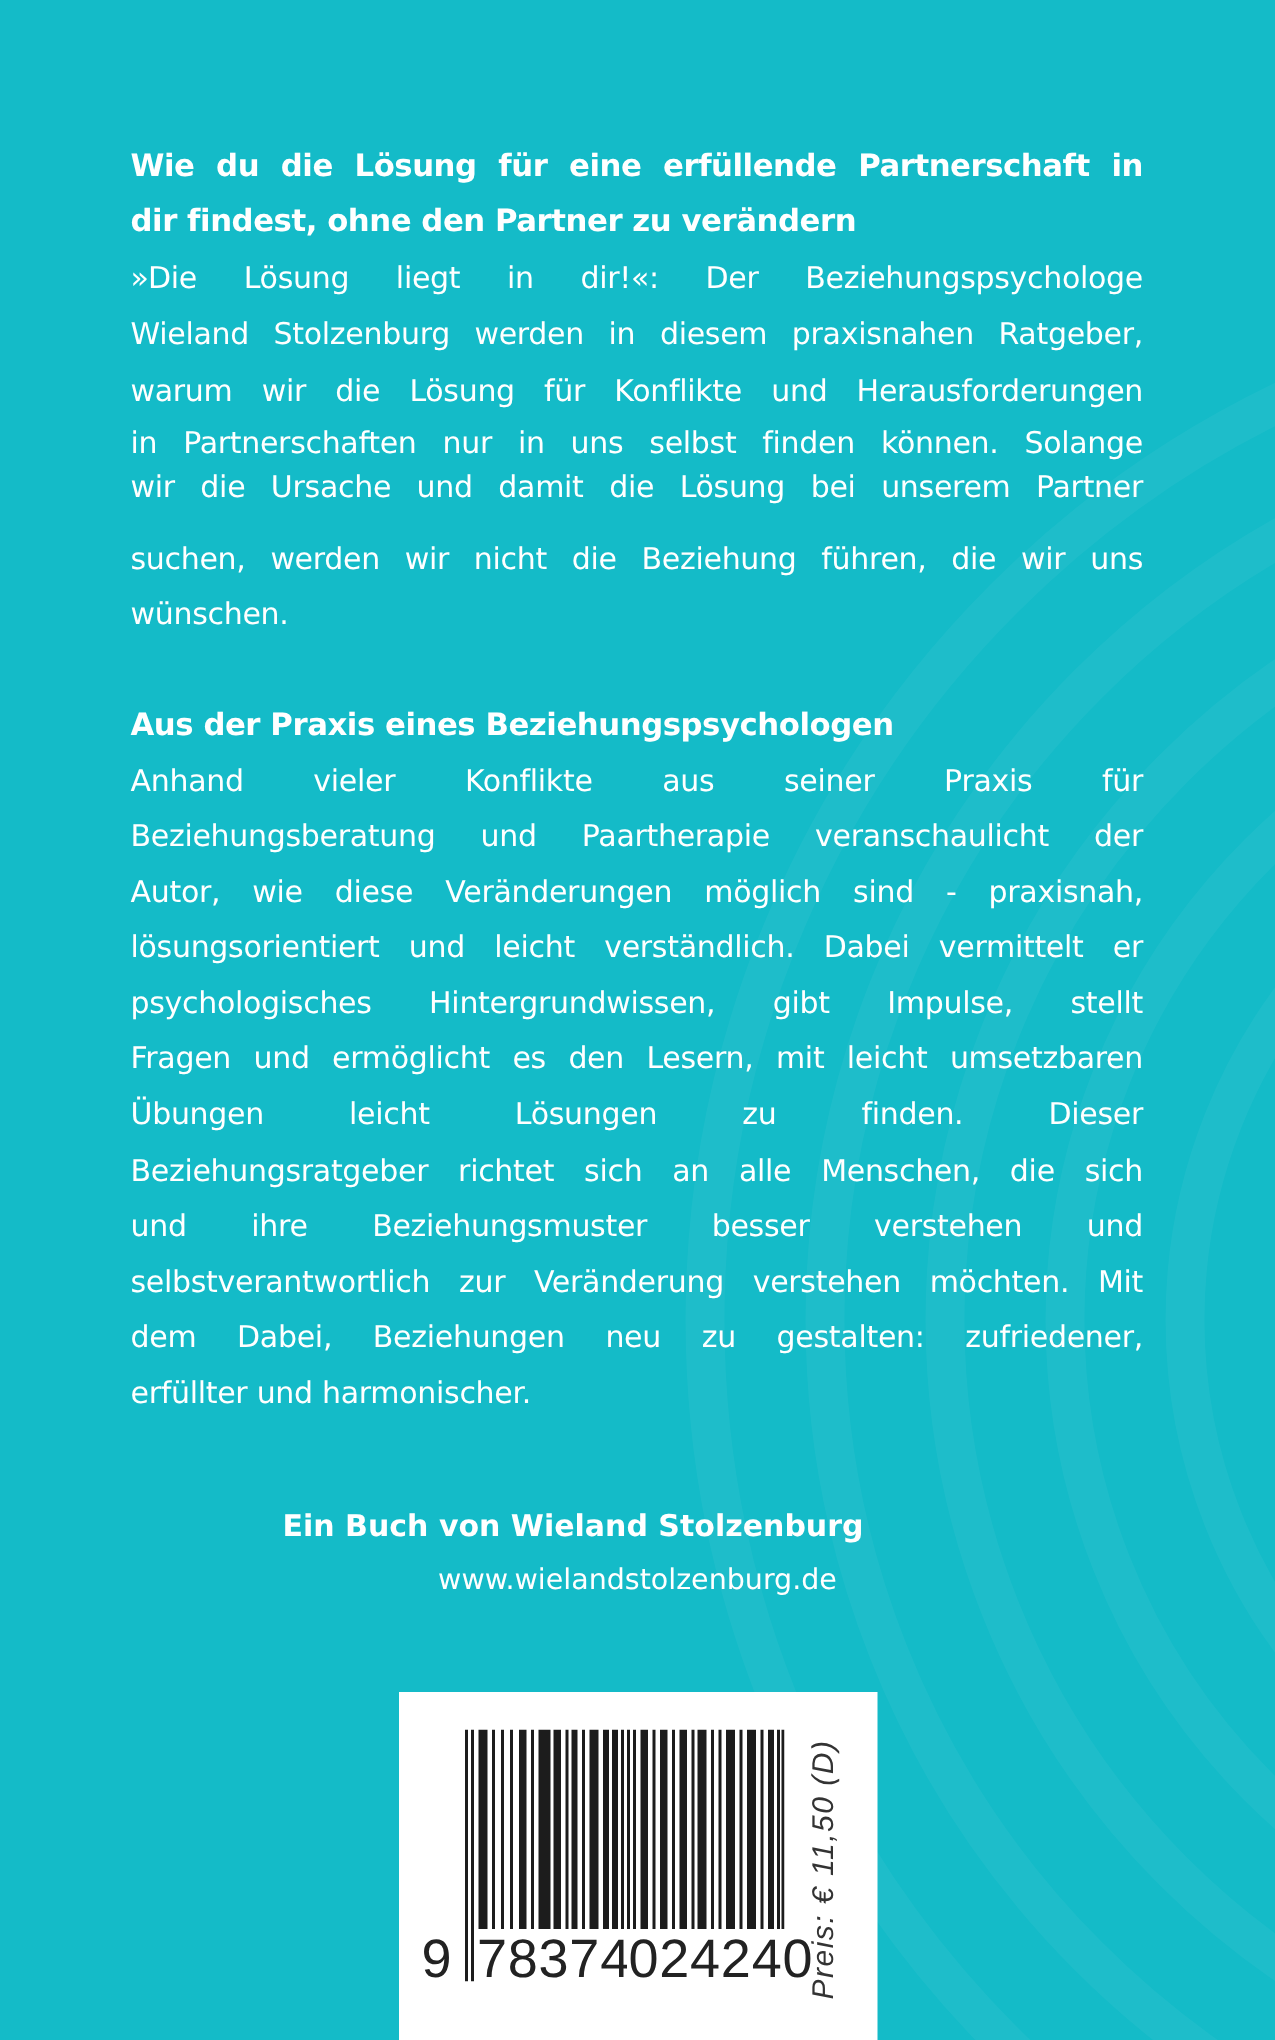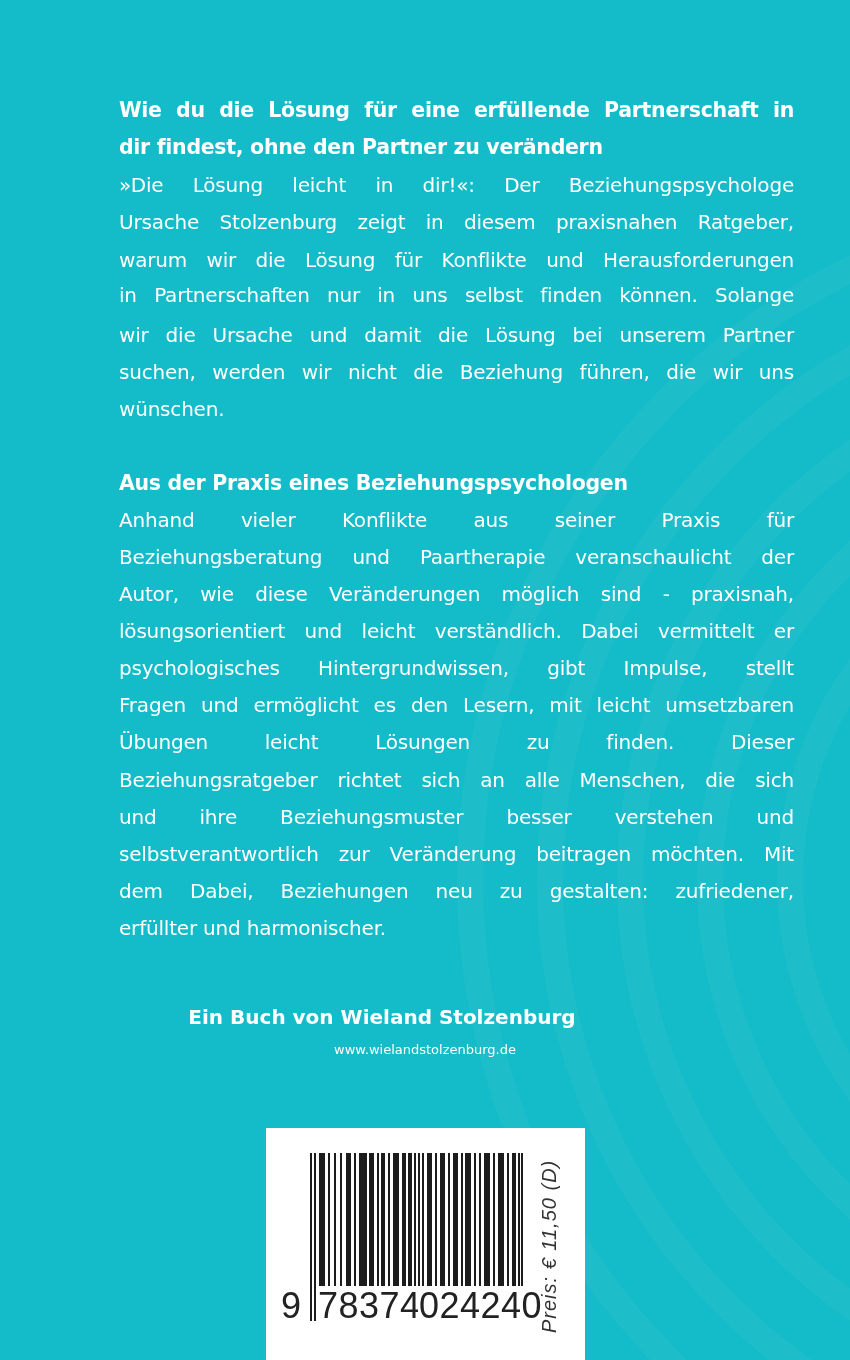--- a/index.html
+++ b/index.html
@@ -9,27 +9,26 @@
     font-family: "DejaVu Sans", sans-serif;
     color: #ffffff;
   }
   .bg-arcs { position: absolute; left: 0; top: 0; width: 850px; height: 1360px; pointer-events: none; }
   .content { position: absolute; left: 87px; top: 0; width: 675px; }
   .line {
     position: absolute; left: 0; width: 675px; height: 37px; line-height: 37px;
     font-size: 20px; white-space: nowrap;
     text-align: justify; text-align-last: justify;
     letter-spacing: -0.2px;
-    margin-left: 32px;
   }
   .line.last { text-align-last: left; }
   .line.bold { font-weight: bold; font-size: 20.5px; letter-spacing: -0.3px; }
   .footer { position: absolute; left: 0; width: 850px; text-align: center; }
   .footer .author { top: 1005px; font-size: 20px; font-weight: bold; position: absolute; width: 764px; }
-  .footer .url { top: 1042px; font-size: 13px; position: absolute; width: 850px; }
+  .footer .url { top: 1042px; font-size: 19px; position: absolute; width: 850px; }
   .barcode-box {
     position: absolute; left: 266px; top: 1128px; width: 319px; height: 232px;
     background: #ffffff;
   }
   .bars { position: absolute; left: 44px; top: 25px; width: 213px; height: 168px; }
   .bar-digits {
     position: absolute; top: 158px; left: 14px; color: #222; font-size: 36px;
     font-family: "Liberation Sans", sans-serif; letter-spacing: 0.5px;
   }
   .bar-digits span { position: absolute; top: 0; background: #fff; padding: 0 1px; white-space: nowrap; line-height: 40px; }
@@ -50,40 +49,40 @@
     <circle cx="1150" cy="880" r="520"></circle>
     <circle cx="1150" cy="880" r="600"></circle>
     <circle cx="1150" cy="880" r="680"></circle>
   </g>
 </svg>
 
 <div class="content">
   <div class="line bold" style="top:92px">Wie du die Lösung für eine erfüllende Partnerschaft in</div>
   <div class="line bold last" style="top:129px">dir findest, ohne den Partner zu verändern</div>
 
-  <div class="line" style="top:167px">»Die Lösung leicht in dir!«: Der Beziehungspsychologe</div>
-  <div class="line" style="top:204px">Ursache Stolzenburg zeigt in diesem praxisnahen Ratgeber,</div>
+  <div class="line" style="top:167px">»Die Lösung liegt in dir!«: Der Beziehungspsychologe</div>
+  <div class="line" style="top:204px">Wieland Stolzenburg werden in diesem praxisnahen Ratgeber,</div>
   <div class="line" style="top:242px">warum wir die Lösung für Konflikte und Herausforderungen</div>
   <div class="line" style="top:277px">in Partnerschaften nur in uns selbst finden können. Solange</div>
-  <div class="line" style="top:317px">wir die Ursache und damit die Lösung bei unserem Partner</div>
+  <div class="line" style="top:306px">wir die Ursache und damit die Lösung bei unserem Partner</div>
   <div class="line" style="top:354px">suchen, werden wir nicht die Beziehung führen, die wir uns</div>
   <div class="line last" style="top:391px">wünschen.</div>
 
   <div class="line bold last" style="top:465px">Aus der Praxis eines Beziehungspsychologen</div>
 
   <div class="line" style="top:502px">Anhand vieler Konflikte aus seiner Praxis für</div>
   <div class="line" style="top:539px">Beziehungsberatung und Paartherapie veranschaulicht der</div>
   <div class="line" style="top:576px">Autor, wie diese Veränderungen möglich sind - praxisnah,</div>
   <div class="line" style="top:613px">lösungsorientiert und leicht verständlich. Dabei vermittelt er</div>
   <div class="line" style="top:650px">psychologisches Hintergrundwissen, gibt Impulse, stellt</div>
   <div class="line" style="top:687px">Fragen und ermöglicht es den Lesern, mit leicht umsetzbaren</div>
   <div class="line" style="top:724px">Übungen leicht Lösungen zu finden. Dieser</div>
   <div class="line" style="top:762px">Beziehungsratgeber richtet sich an alle Menschen, die sich</div>
   <div class="line" style="top:799px">und ihre Beziehungsmuster besser verstehen und</div>
-  <div class="line" style="top:836px">selbstverantwortlich zur Veränderung beitragen möchten. Mit</div>
+  <div class="line" style="top:836px">selbstverantwortlich zur Veränderung verstehen möchten. Mit</div>
   <div class="line" style="top:873px">dem Dabei, Beziehungen neu zu gestalten: zufriedener,</div>
   <div class="line last" style="top:910px">erfüllter und harmonischer.</div>
 </div>
 
 <div class="footer">
   <div class="author">Ein Buch von Wieland Stolzenburg</div>
   <div class="url">www.wielandstolzenburg.de</div>
 </div>
 
 <div class="barcode-box">

